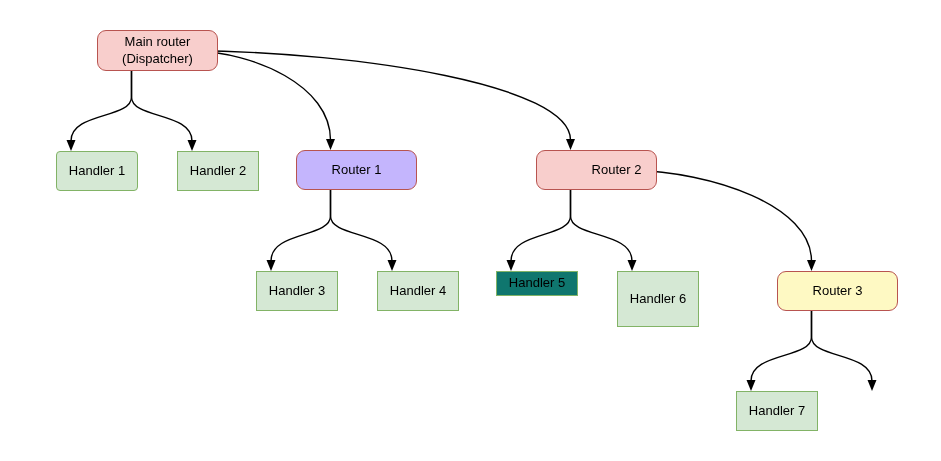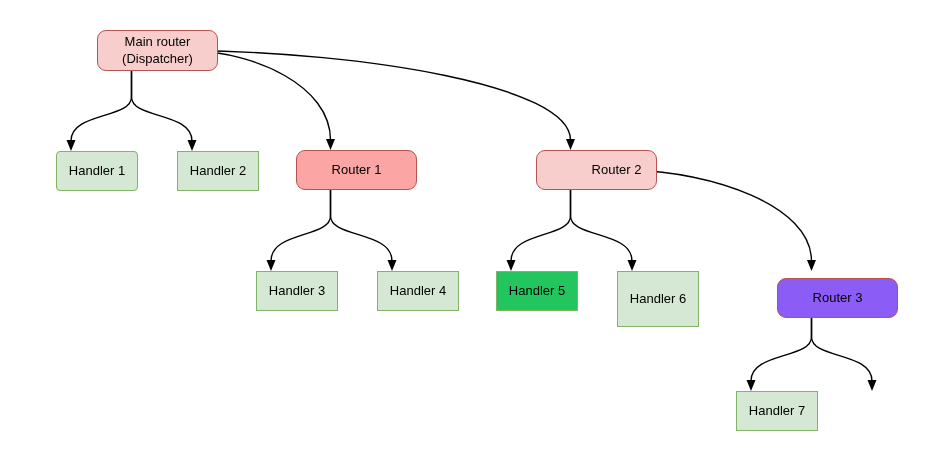--- a/index.html
+++ b/index.html
@@ -103,38 +103,38 @@
       <div class="node router" style="left: 71px; top: 30px; width: 121px; height: 41px; background: rgb(248, 206, 204); border-color: rgb(184, 84, 80); border-radius: 9px;">
         <span>Main router
 (Dispatcher)</span>
       </div>
       <div class="node handler" style="left: 30px; top: 151px; width: 82px; height: 40px; background: rgb(213, 232, 212); border-color: rgb(130, 179, 102); border-radius: 4px;">
         <span>Handler 1</span>
       </div>
       <div class="node handler" style="left: 151px; top: 151px; width: 82px; height: 40px; background: rgb(213, 232, 212); border-color: rgb(130, 179, 102); border-radius: 0px;">
         <span>Handler 2</span>
       </div>
-      <div class="node router" style="left: 270px; top: 150px; width: 121px; height: 40px; background: #fca5a5; border-color: rgb(184, 84, 80); border-radius: 9px;">
+      <div class="node router" style="left: 270px; top: 150px; width: 121px; height: 40px; background: #c4b5fd; border-color: rgb(184, 84, 80); border-radius: 9px;">
         <span>Router 1</span>
       </div>
       <div class="node router" style="left: 510px; top: 150px; width: 121px; height: 40px; background: rgb(248, 206, 204); border-color: rgb(184, 84, 80); border-radius: 9px; padding-left: 40px;">
         <span>Router 2</span>
       </div>
       <div class="node handler" style="left: 230px; top: 271px; width: 82px; height: 40px; background: rgb(213, 232, 212); border-color: rgb(130, 179, 102); border-radius: 0px;">
         <span>Handler 3</span>
       </div>
       <div class="node handler" style="left: 351px; top: 271px; width: 82px; height: 40px; background: rgb(213, 232, 212); border-color: rgb(130, 179, 102); border-radius: 0px;">
         <span>Handler 4</span>
       </div>
-      <div class="node handler" style="left: 470px; top: 271px; width: 82px; height: 40px; background: #22c55e; border-color: rgb(130, 179, 102); border-radius: 0px;">
+      <div class="node handler" style="left: 470px; top: 271px; width: 82px; height: 25px; background: #0f766e; border-color: rgb(130, 179, 102); border-radius: 0px;">
         <span>Handler 5</span>
       </div>
       <div class="node handler" style="left: 591px; top: 271px; width: 82px; height: 56px; background: rgb(213, 232, 212); border-color: rgb(130, 179, 102); border-radius: 0px;">
         <span>Handler 6</span>
       </div>
-      <div class="node router" style="left: 751px; top: 278px; width: 121px; height: 40px; background: #8b5cf6; border-color: rgb(184, 84, 80); border-radius: 9px;">
+      <div class="node router" style="left: 751px; top: 271px; width: 121px; height: 40px; background: #fef9c3; border-color: rgb(184, 84, 80); border-radius: 9px;">
         <span>Router 3</span>
       </div>
       <div class="node handler" style="left: 710px; top: 391px; width: 82px; height: 40px; background: rgb(213, 232, 212); border-color: rgb(130, 179, 102); border-radius: 0px;">
         <span>Handler 7</span>
       </div>
     </div>
 </div>
 
 </body></html>

